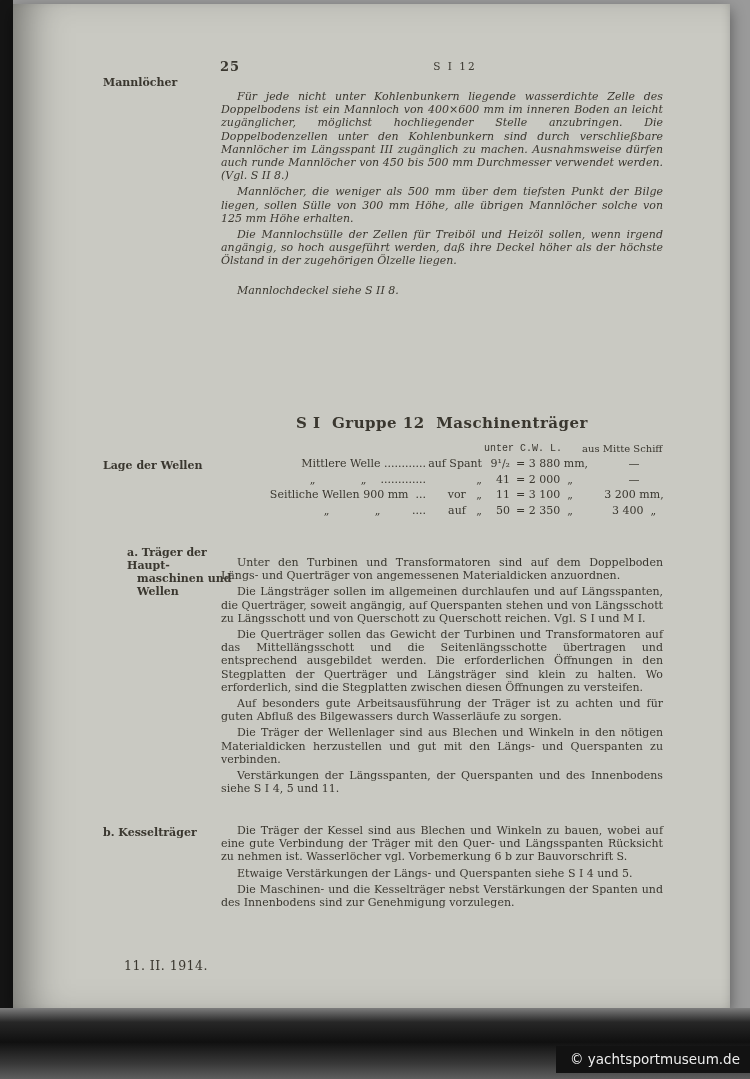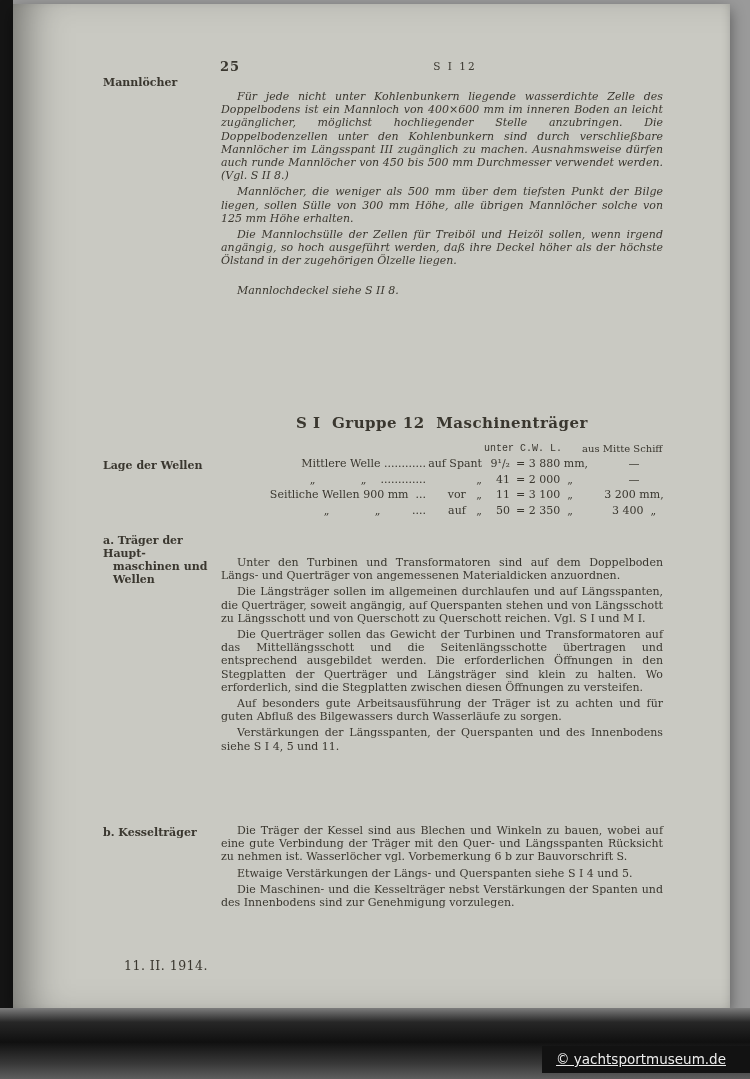--- a/index.html
+++ b/index.html
@@ -33,22 +33,22 @@
   .c-name{white-space:pre;overflow:hidden;text-align:right;}
   .c-pos{text-align:right;white-space:pre;}
   .c-spant{text-align:right;}
   .c-val{padding-left:6px;white-space:pre;}
   .c-mitte{text-align:center;white-space:pre;}
 
   .date-stamp{position:absolute;left:124px;top:958px;font-size:12.5px;letter-spacing:.5px;}
 
   .bottom-band{position:absolute;left:0;top:1008px;width:750px;height:71px;
         background:linear-gradient(180deg,#7d7d7d 0%,#272727 20%,#101010 48%,#383838 78%,#5e5e5e 100%);}
-  .watermark{position:absolute;right:0;top:1046px;height:27px;line-height:27px;padding:0 24px 0 14px;
-        background:#121212;color:#ededed;font-family:"DejaVu Sans","Liberation Sans",sans-serif;font-size:13.5px;text-decoration:underline;}
+  .watermark{position:absolute;right:0;top:1046px;height:27px;line-height:27px;padding:0 10px 0 14px;
+        background:#121212;color:#ededed;font-family:"DejaVu Sans","Liberation Sans",sans-serif;font-size:13.5px;}
 </style>
 </head>
 <body>
 
 <div class="wrap">
   <div class="spine"></div>
 
   <div class="page"></div>
 
   <div class="layer">
@@ -94,30 +94,31 @@
       </div>
       <div class="wrow">
         <span class="c-name">„             „         ....</span>
         <span class="c-pos">auf   „</span>
         <span class="c-spant">50</span>
         <span class="c-val">= 2 350  „</span>
         <span class="c-mitte">3 400  „</span>
       </div>
     </div>
 
-    <div class="margin-label" style="top:534px;width:112px;">
+    <div class="margin-label" style="top:546px;width:112px;margin-left:24px;">
       <div>a. Träger der Haupt-</div>
       <div class="l2">maschinen und</div>
       <div class="l2">Wellen</div>
     </div>
     <div class="body-col" style="top:556px;">
       <p>Unter den Turbinen und Transformatoren sind auf dem Doppelboden Längs- und Querträger von angemessenen Materialdicken anzuordnen.</p>
       <p>Die Längsträger sollen im allgemeinen durchlaufen und auf Längsspanten, die Querträger, soweit angängig, auf Querspanten stehen und von Längsschott zu Längsschott und von Querschott zu Querschott reichen.  Vgl. S I und M I.</p>
       <p>Die Querträger sollen das Gewicht der Turbinen und Transformatoren auf das Mittellängsschott und die Seitenlängsschotte übertragen und entsprechend ausgebildet werden. Die erforderlichen Öffnungen in den Stegplatten der Querträger und Längsträger sind klein zu halten.  Wo erforderlich, sind die Stegplatten zwischen diesen Öffnungen zu versteifen.</p>
       <p>Auf besonders gute Arbeitsausführung der Träger ist zu achten und für guten Abfluß des Bilgewassers durch Wasserläufe zu sorgen.</p>
+      <p>Die Träger der Wellenlager sind aus Blechen und Winkeln in den nötigen Materialdicken herzustellen und gut mit den Längs- und Querspanten zu verbinden.</p>
       <p>Verstärkungen der Längsspanten, der Querspanten und des Innenbodens siehe S I 4, 5 und 11.</p>
     </div>
 
     <div class="margin-label" style="top:826px;">b. Kesselträger</div>
     <div class="body-col" style="top:824px;">
       <p>Die Träger der Kessel sind aus Blechen und Winkeln zu bauen, wobei auf eine gute Verbindung der Träger mit den Quer- und Längsspanten Rücksicht zu nehmen ist.  Wasserlöcher vgl. Vorbemerkung 6 b zur Bauvorschrift S.</p>
       <p>Etwaige Verstärkungen der Längs- und Querspanten siehe S I 4 und 5.</p>
       <p>Die Maschinen- und die Kesselträger nebst Verstärkungen der Spanten und des Innenbodens sind zur Genehmigung vorzulegen.</p>
     </div>
 

